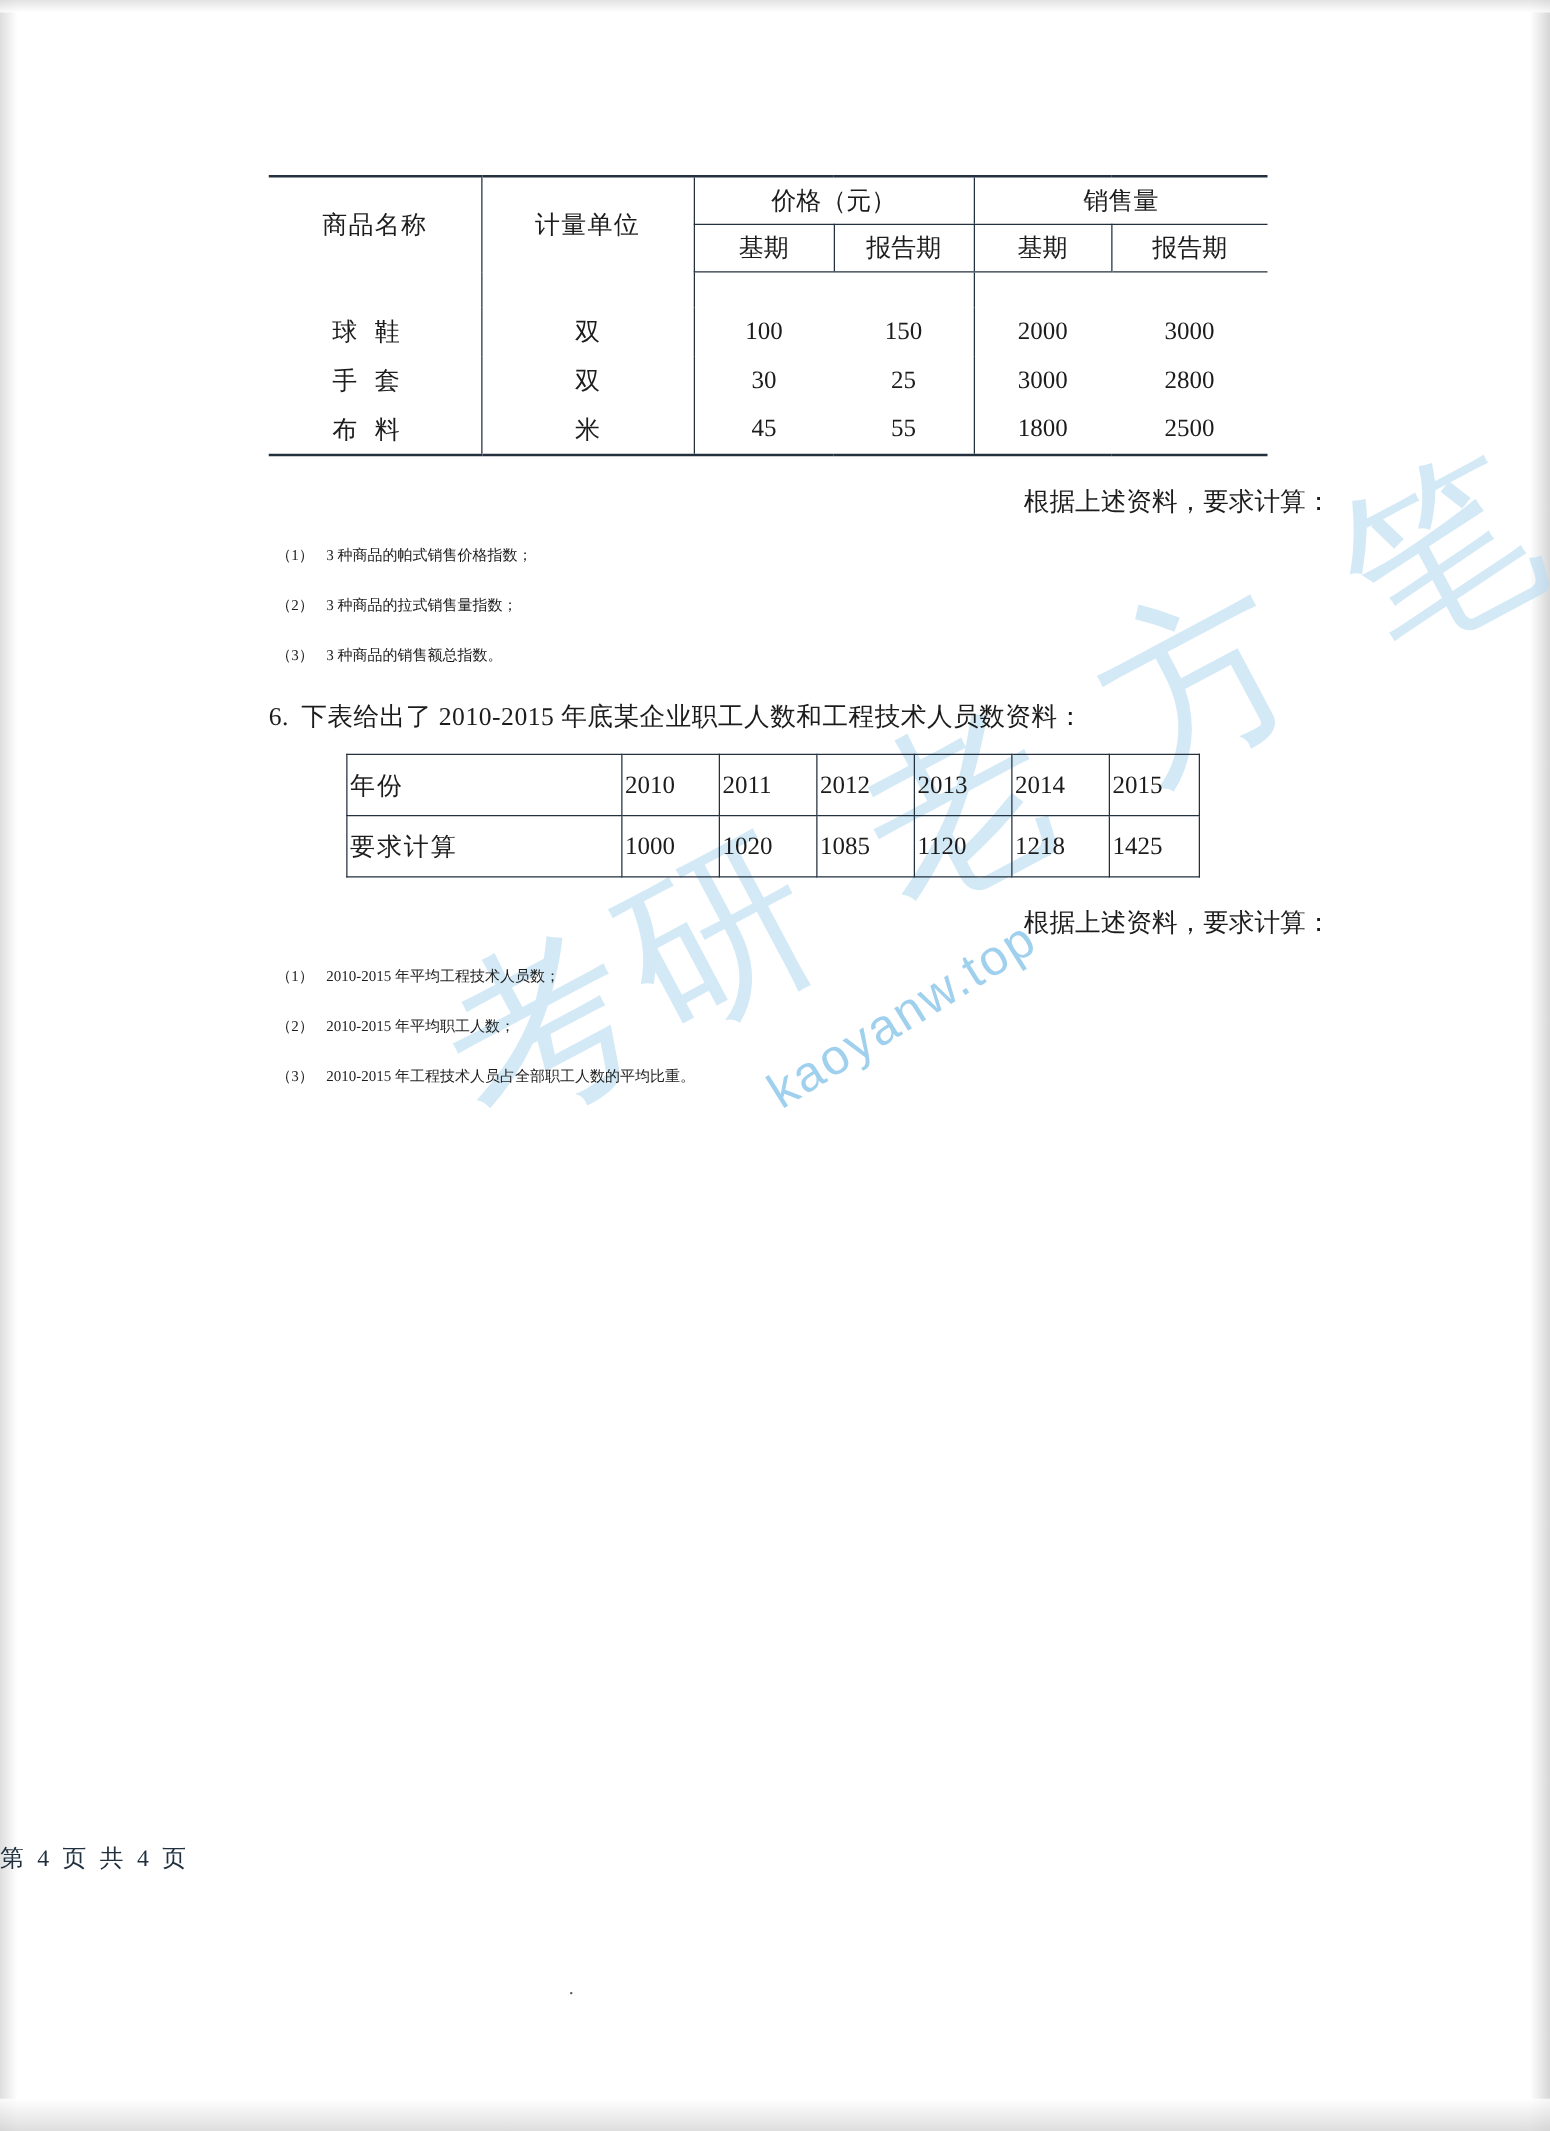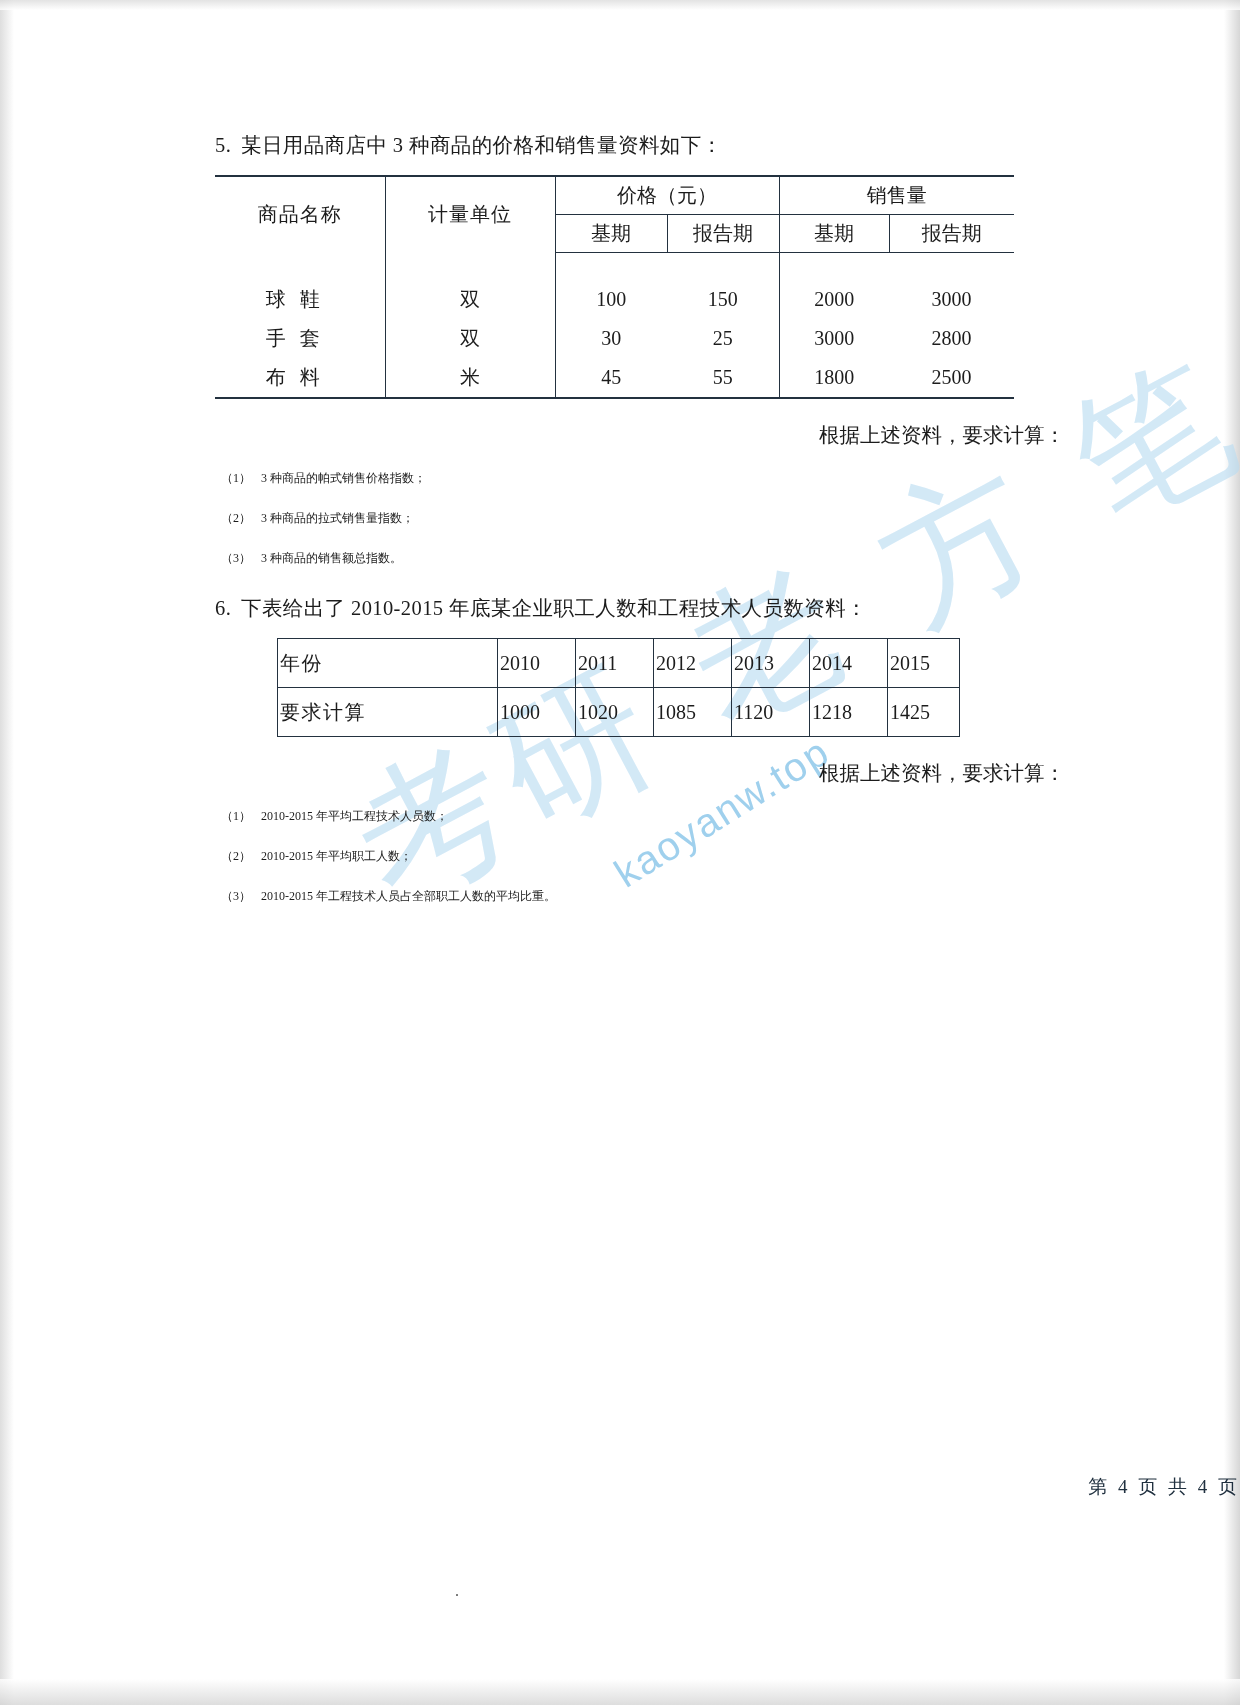--- a/index.html
+++ b/index.html
@@ -149,21 +149,21 @@
     color: #8fc8ea;
     opacity: .85;
     white-space: nowrap;
   }
 
   .footer {
     position: absolute;
     left: 0;
     right: 0;
     top: 1474px;
-    text-align: right;
+    text-align: left;
     font-size: 19px;
     letter-spacing: 3px;
     color: #20303f;
     font-family: "Liberation Serif", serif;
   }
   .dot-mark {
     position: absolute;
     left: 455px;
     top: 1582px;
     font-size: 16px;
@@ -177,23 +177,20 @@
   <div class="scan-edge-left"></div>
   <div class="scan-edge-right"></div>
   <div class="scan-edge-top"></div>
   <div class="scan-edge-bottom"></div>
 
   <div class="watermark wm-cjk">考研 老 方 笔</div>
   <div class="watermark wm-latin">kaoyanw.top</div>
 
   <div class="content">
 
-    <p class="q-line">
-      <span class="q-num">5.</span><span>某日用品商店中 3 种商品的价格和销售量资料如下：</span>
-    </p>
 
     <table class="t1">
       <colgroup>
         <col style="width:170px">
         <col style="width:170px">
         <col style="width:112px">
         <col style="width:112px">
         <col style="width:110px">
         <col style="width:125px">
       </colgroup>

